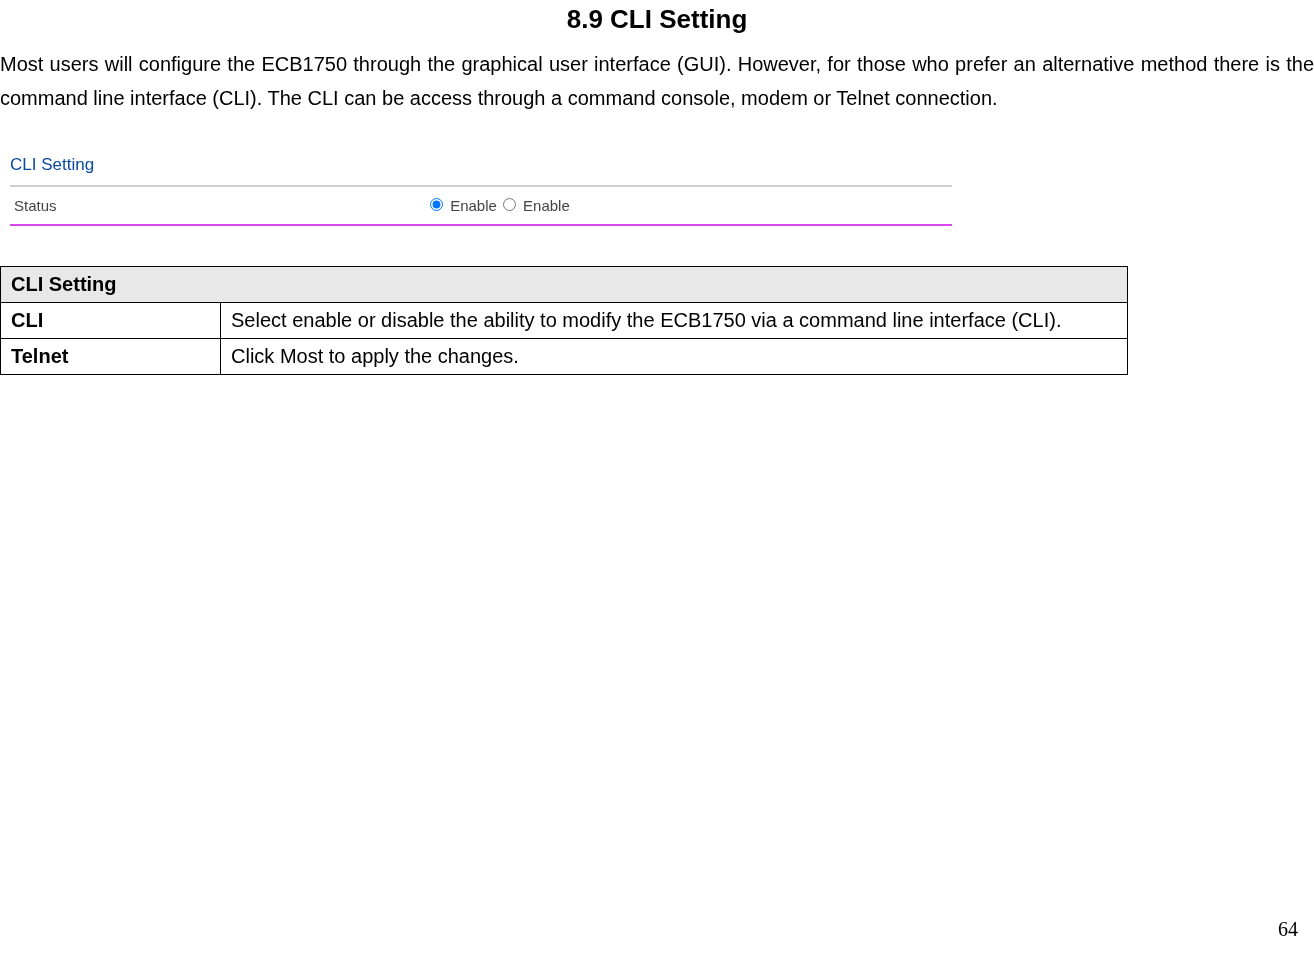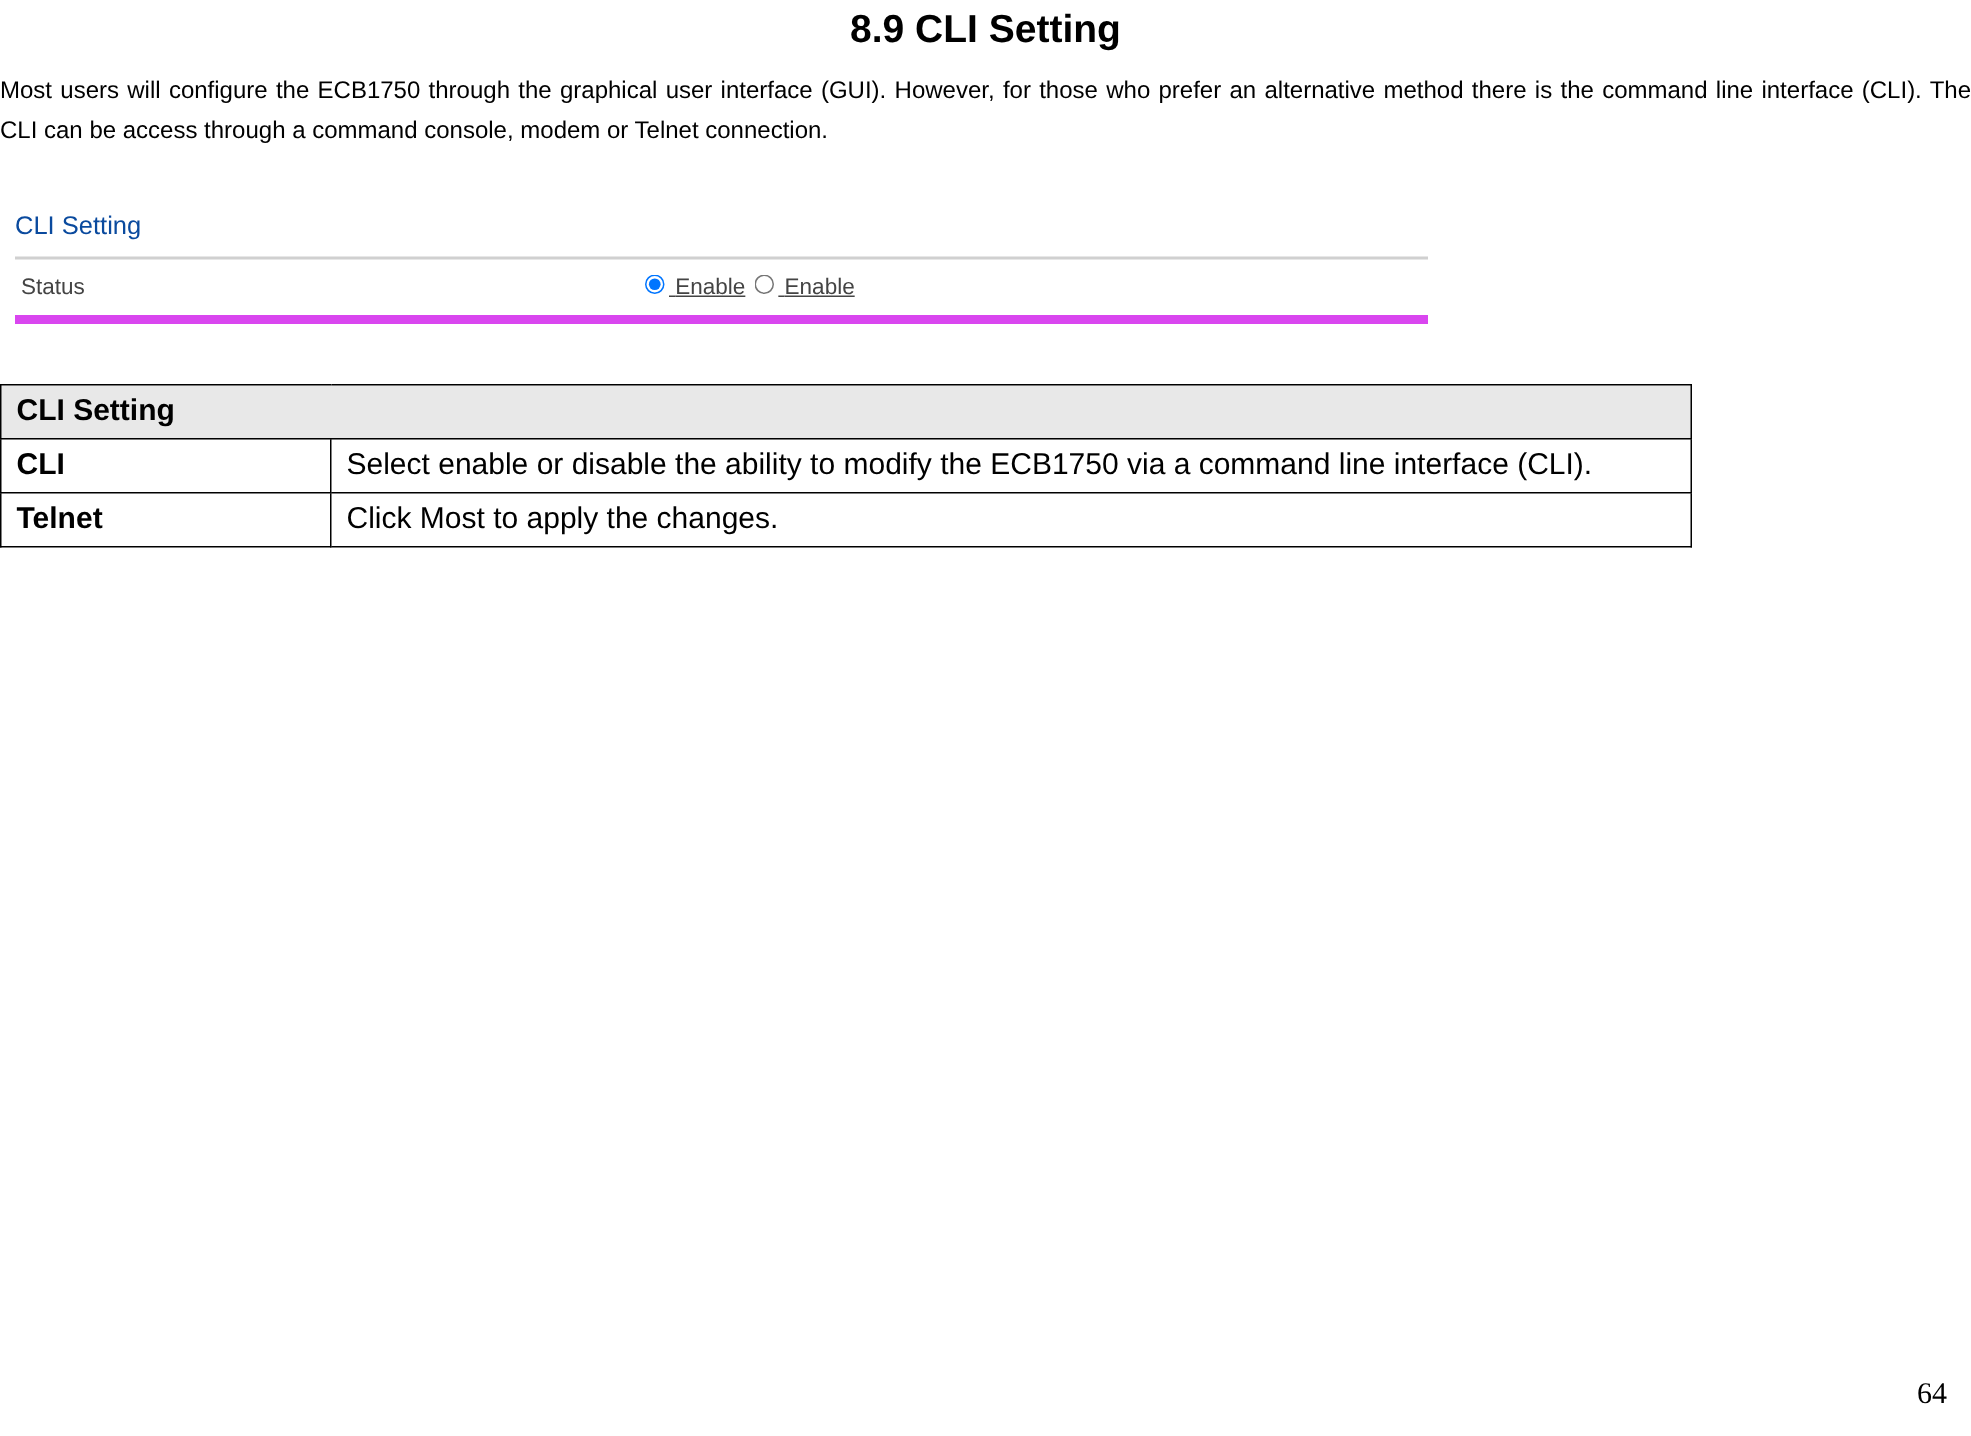--- a/index.html
+++ b/index.html
@@ -16,21 +16,21 @@
     padding: 0 0 0 0;
   }
   .heading {
     font-size: 26px;
     font-weight: 700;
     margin: 4px 0 8px 0;
     padding-left: 0;
     text-align: center;
   }
   .intro {
-    font-size: 16px;
+    font-size: 20px;
     line-height: 1.7;
     text-align: justify;
     text-justify: inter-word;
     margin-bottom: 36px;
     margin-top: 12px;
   }
   .screenshot {
     width: 962px;
     margin-bottom: 30px;
     padding: 4px 10px 10px 10px;
@@ -39,35 +39,34 @@
     color: #0a4a9e;
     font-family: Arial, sans-serif;
     font-size: 17px;
     margin-bottom: 10px;
     padding-left: 0;
   }
   .ss-row {
     display: flex;
     align-items: center;
     border-top: 2px solid #d0d0d0;
-    border-bottom: 6px solid #d946ef;
+    border-bottom: 2px solid #d946ef;
     padding: 10px 0;
     font-family: Arial, sans-serif;
     font-size: 15px;
     color: #444;
   }
   .ss-label {
     width: 420px;
     padding-left: 4px;
   }
   .ss-controls {
     display: flex;
     align-items: center;
     gap: 6px;
-    text-decoration: underline;
   }
   .ss-controls input[type="radio"] {
     margin-right: 3px;
   }
   .info-table {
     border-collapse: collapse;
     width: 1128px;
     font-size: 20px;
   }
   .info-table th, .info-table td {

